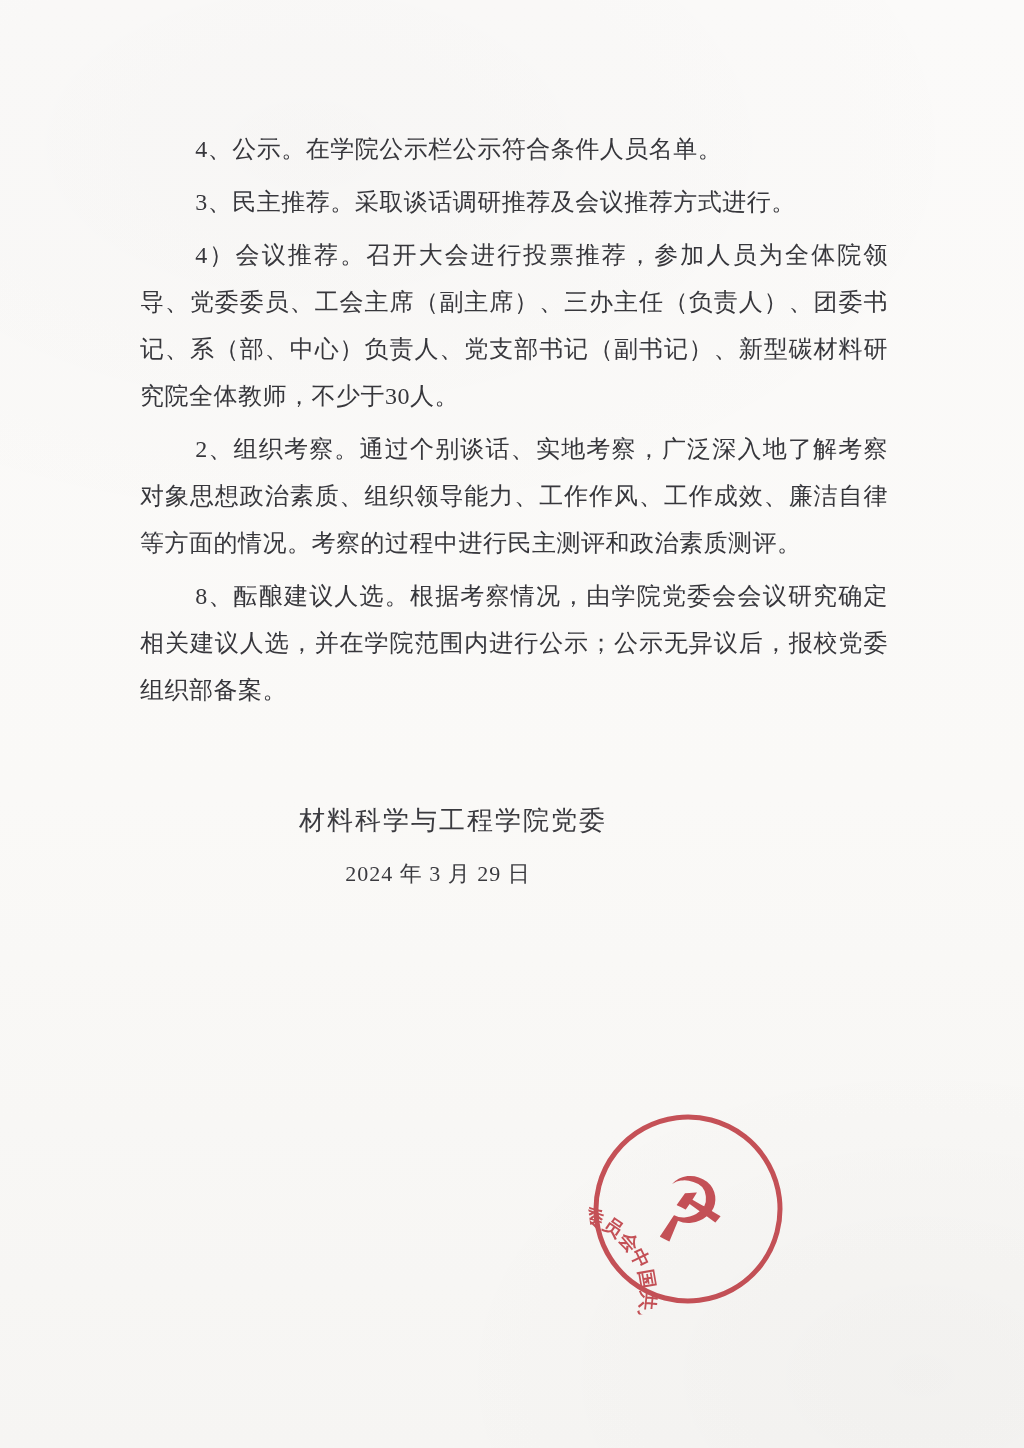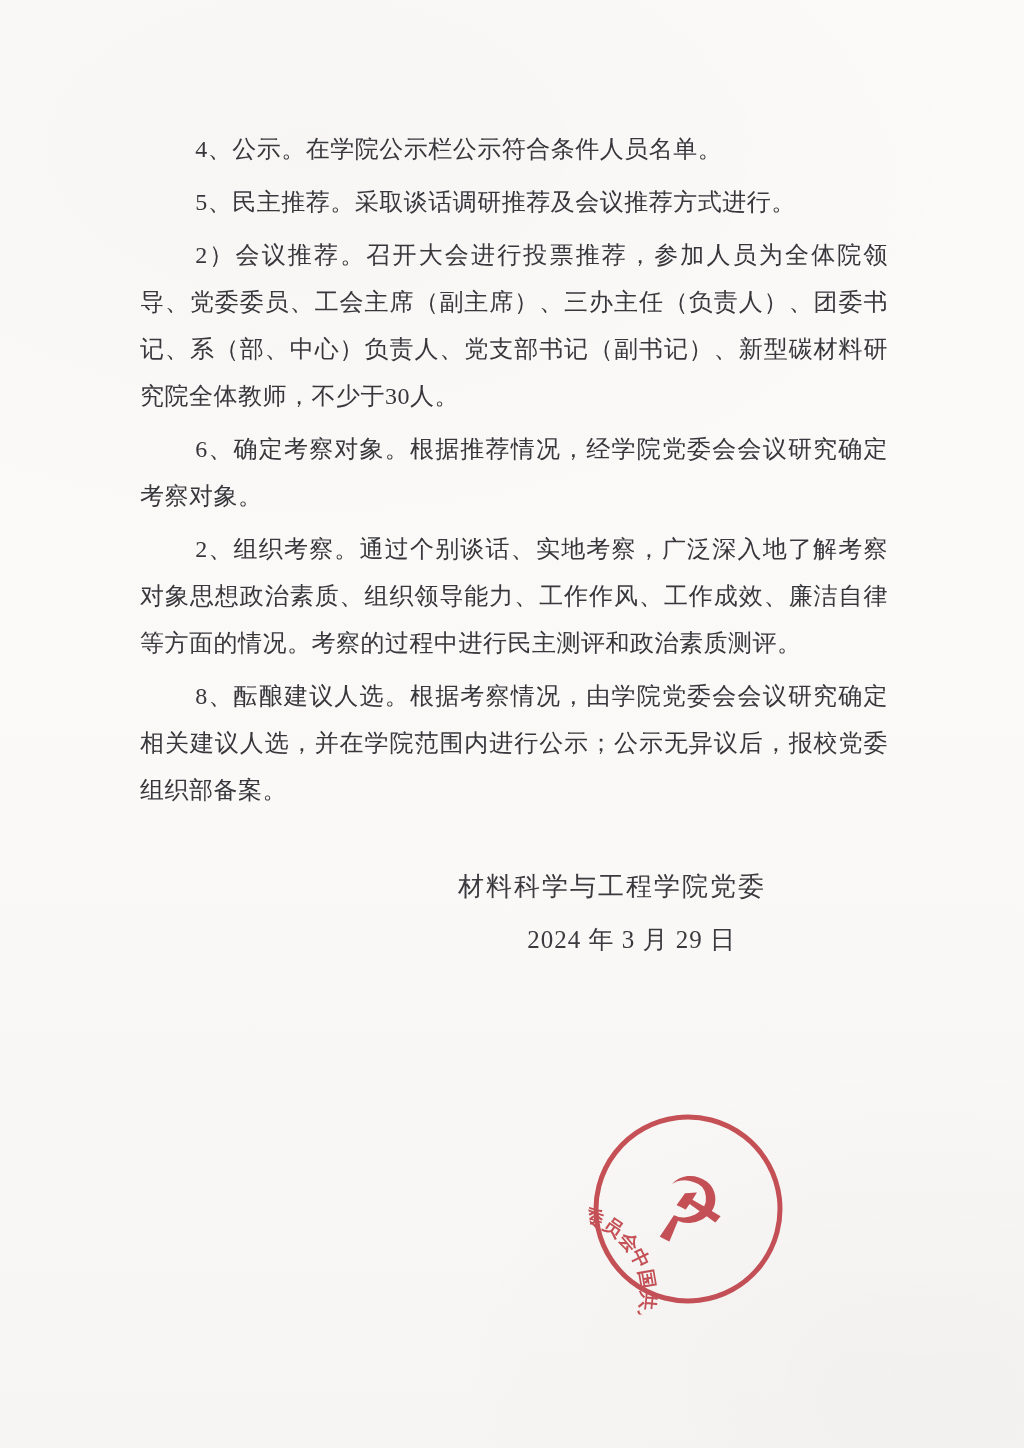--- a/index.html
+++ b/index.html
@@ -25,34 +25,34 @@
   p.para{
     margin:0 0 6px 0;
     font-size:24px;
     line-height:47px;
     text-indent:2.3em;
     text-align:justify;
     text-align-last:left;
     letter-spacing:0.5px;
   }
   .sig-block{
-    margin-top:56px;
-    text-align:right;
+    margin-top:90px;
+    text-align:center;
   }
   .sig-line{
     padding-right:122px;
     font-size:26px;
     letter-spacing:2px;
     line-height:34px;
     color:#3a3a3f;
   }
   .date-line{
     margin-top:20px;
     padding-right:152px;
-    font-size:25px;
+    font-size:22px;
     letter-spacing:1px;
     line-height:32px;
     color:#3a3a3f;
   }
   .seal{
     position:absolute;
     left:589px;top:1110px;
     width:198px;height:198px;
     mix-blend-mode:multiply;
     opacity:0.88;
@@ -73,23 +73,22 @@
     font-family:"DejaVu Sans",sans-serif;
   }
 </style>
 </head>
 <body>
 
 <div class="page">
 
   <div class="content">
     <p class="para">4、公示。在学院公示栏公示符合条件人员名单。</p>
-    <p class="para">5、民主推荐。采取谈话调研推荐及会议推荐方式进行。</p>
-    <p class="para">2）会议推荐。召开大会进行投票推荐，参加人员为全体院领导、党委委员、工会主席（副主席）、三办主任（负责人）、团委书记、系（部、中心）负责人、党支部书记（副书记）、新型碳材料研究院全体教师，不少于30人。</p>
-    <p class="para">6、确定考察对象。根据推荐情况，经学院党委会会议研究确定考察对象。</p>
+    <p class="para">3、民主推荐。采取谈话调研推荐及会议推荐方式进行。</p>
+    <p class="para">4）会议推荐。召开大会进行投票推荐，参加人员为全体院领导、党委委员、工会主席（副主席）、三办主任（负责人）、团委书记、系（部、中心）负责人、党支部书记（副书记）、新型碳材料研究院全体教师，不少于30人。</p>
     <p class="para">2、组织考察。通过个别谈话、实地考察，广泛深入地了解考察对象思想政治素质、组织领导能力、工作作风、工作成效、廉洁自律等方面的情况。考察的过程中进行民主测评和政治素质测评。</p>
     <p class="para">8、酝酿建议人选。根据考察情况，由学院党委会会议研究确定相关建议人选，并在学院范围内进行公示；公示无异议后，报校党委组织部备案。</p>
 
     <div class="sig-block">
       <div class="sig-line">材料科学与工程学院党委</div>
       <div class="date-line">2024 年 3 月 29 日</div>
     </div>
   </div>
 
   <div class="seal">

